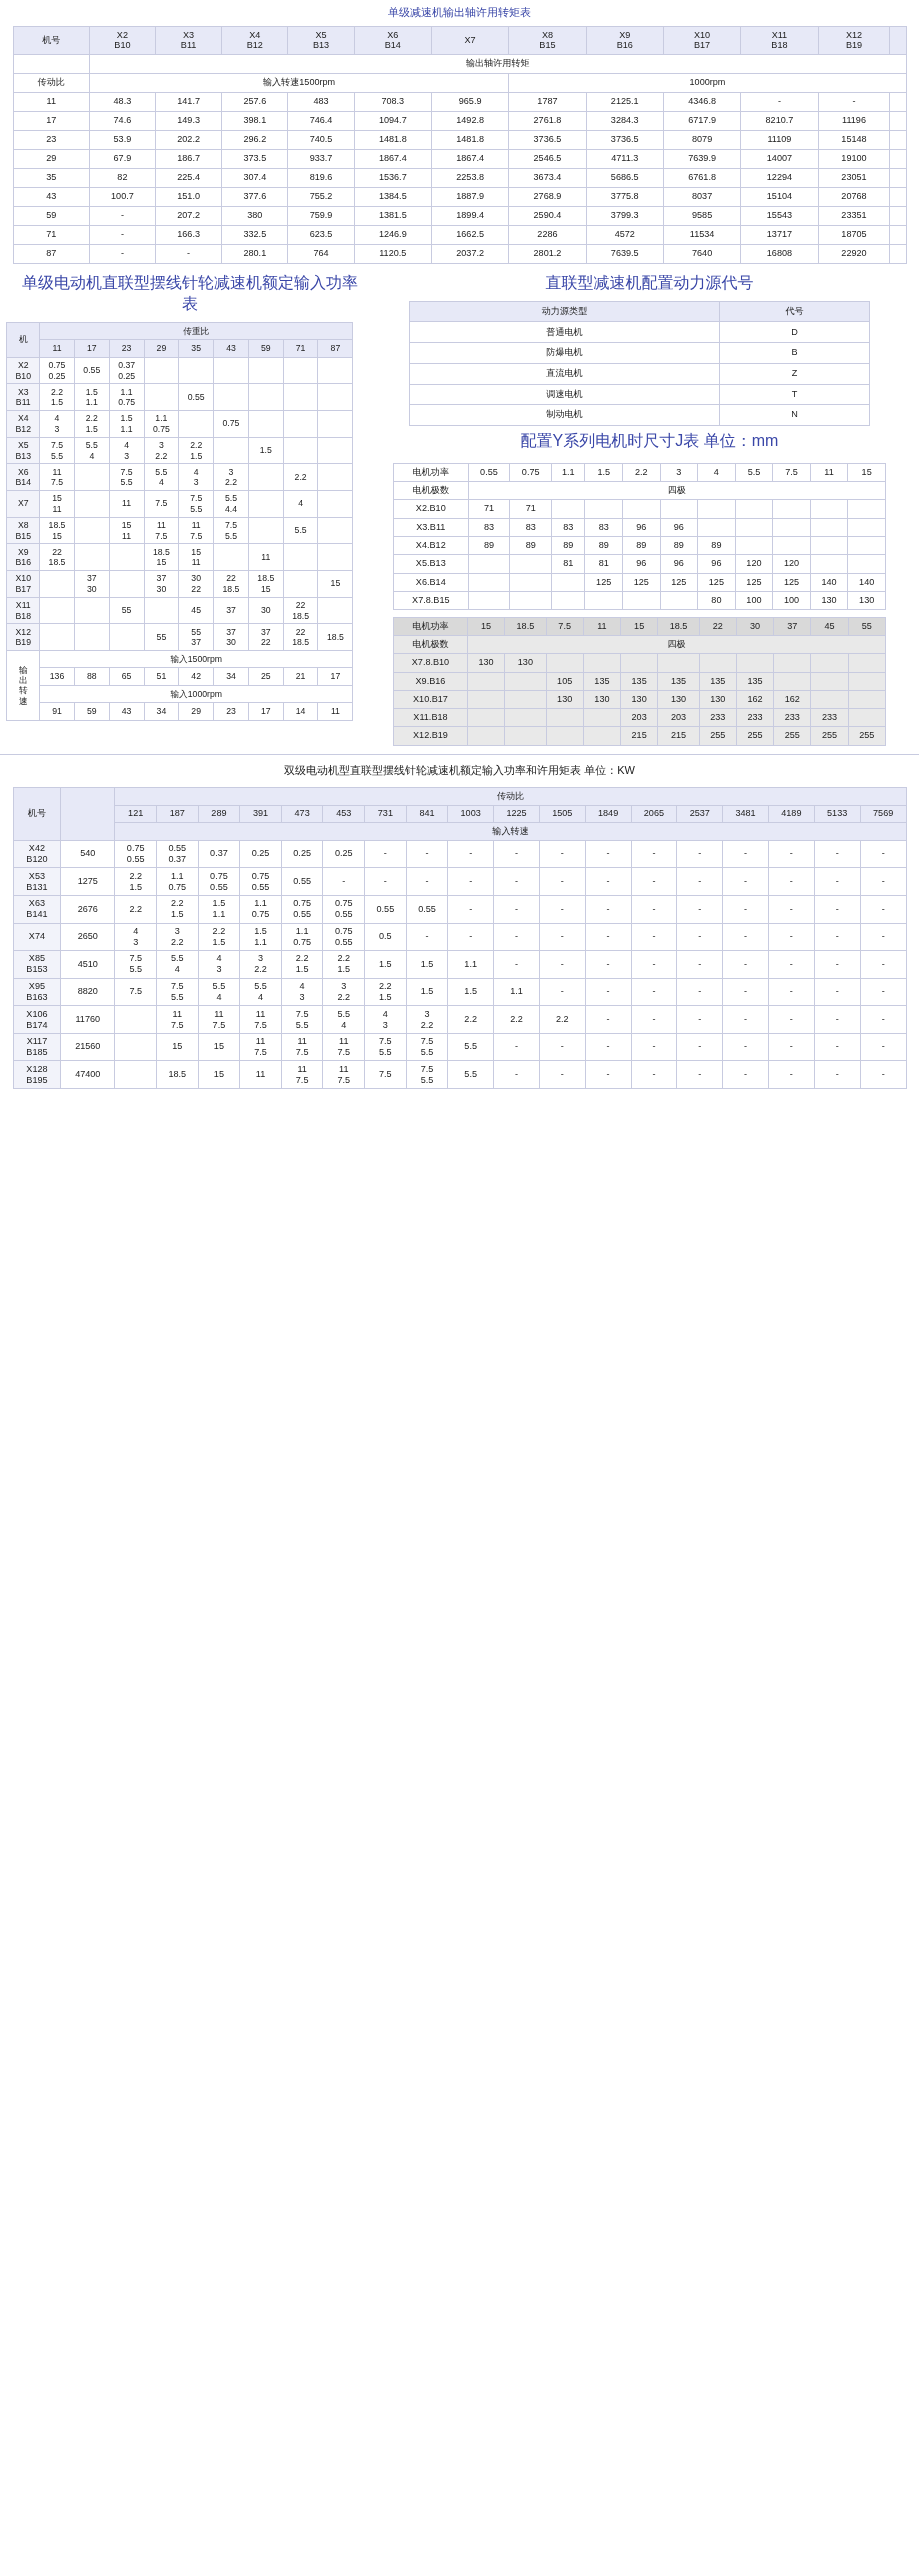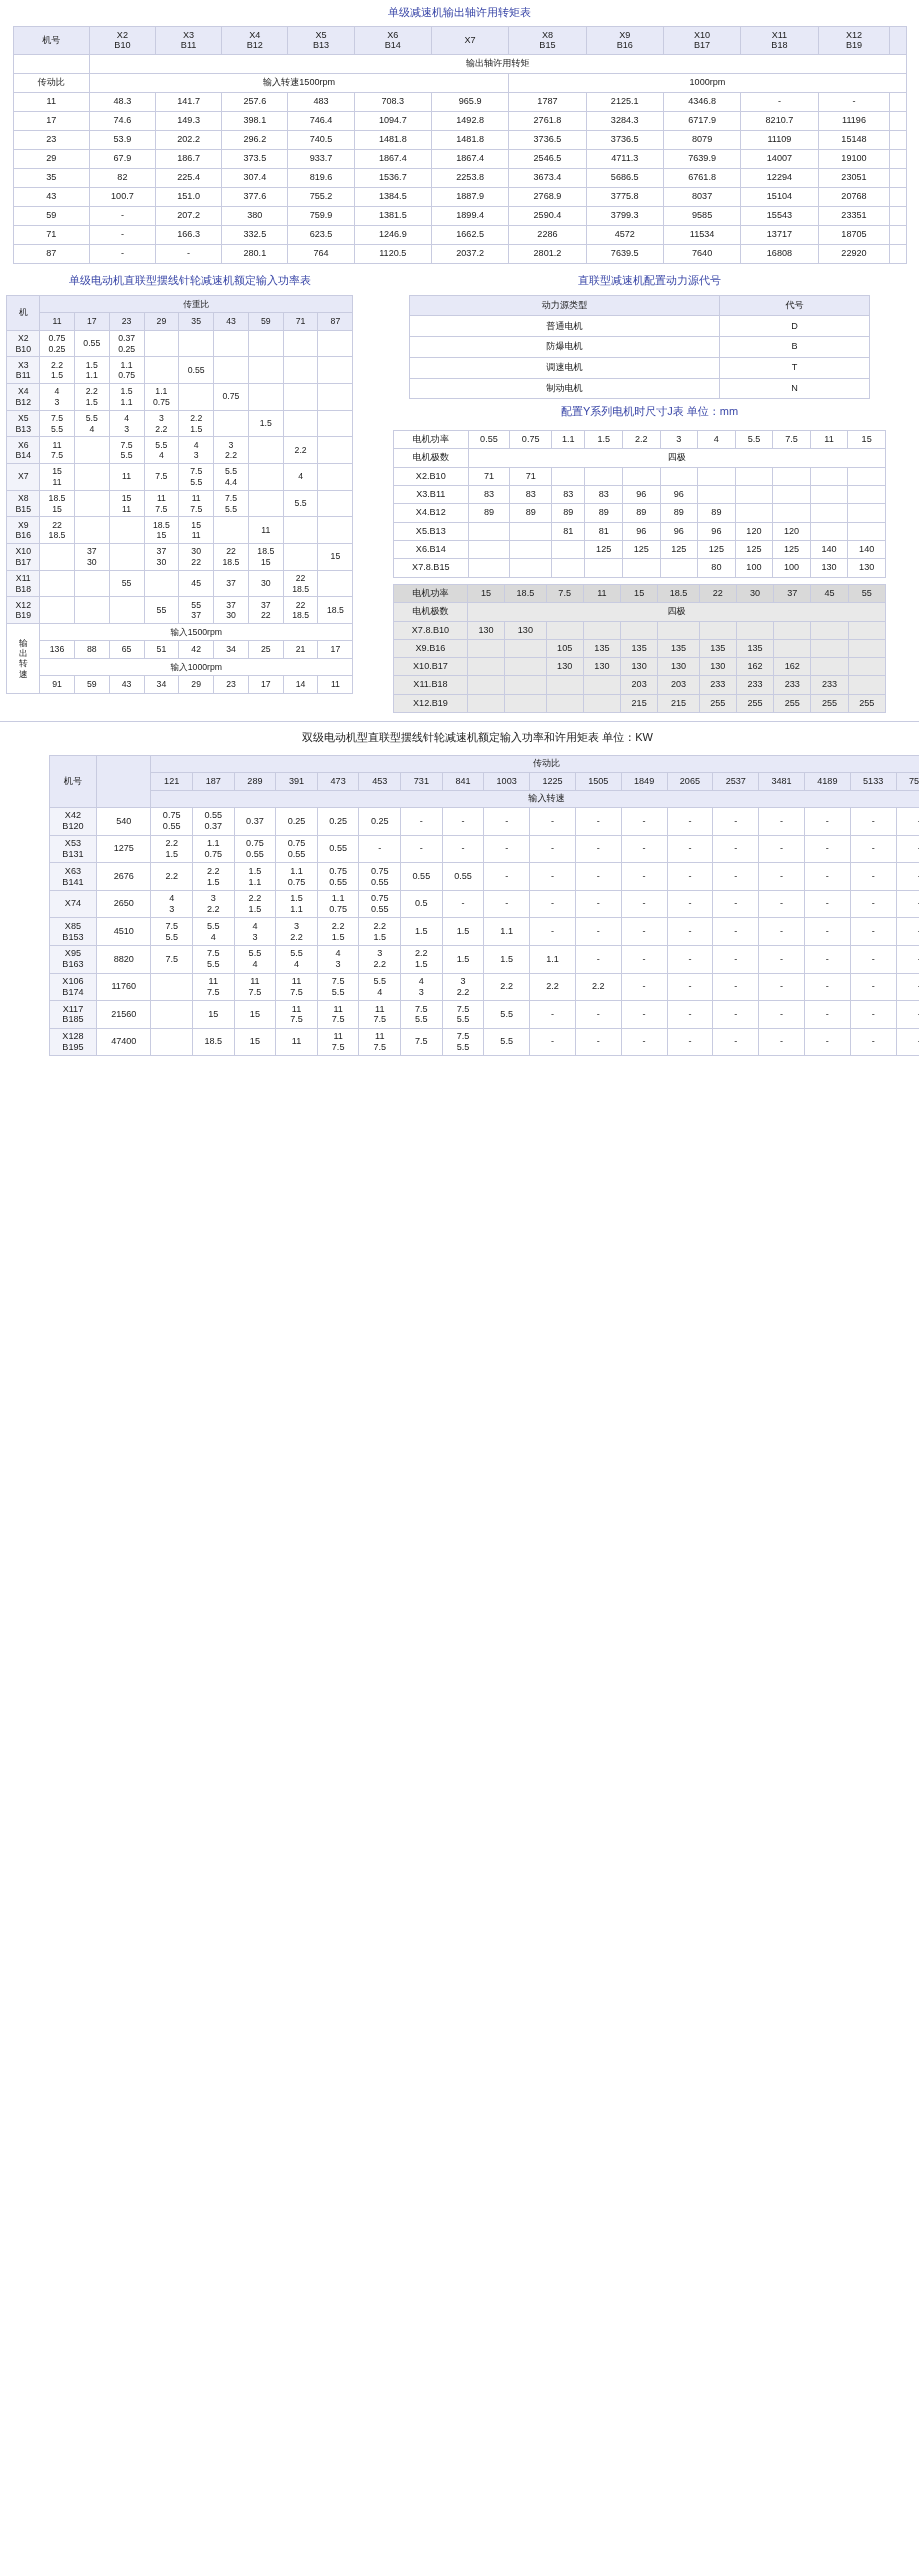--- a/index.html
+++ b/index.html
@@ -23,21 +23,21 @@
     font-size:9.1px;
     line-height:1.25;
   }
   .title {
     text-align:center;
     color:#3a47a8;
     font-size:11px;
     padding:4.8px 0 6.4px 0;
     font-weight:normal;
   }
-  .title-sm { font-size:11px;padding-left:20px; }
+  .title-sm { font-size:16px;padding-left:20px; }
   .hdr { background:#e7e9f7; }
   .grey { background:#d9d9d9; }
   .lgrey { background:#e9e9e9; }
   .white { background:#ffffff; }
   .lbl { background:#f2f3fa; }
 
   
   #sec1 { width:919px; }
   #sec1 table { width:894px; margin:0 12.7px; }
   #sec1 .tbl td { height:19px; }
@@ -53,21 +53,21 @@
   .code-tbl { width:461px; margin:0 auto; }
   .code-tbl td { height:20.7px; }
 
   .ysz-tbl { width:493px; margin:4.8px auto 0 auto; }
   .ysz-tbl td { height:18.3px; font-size:9.1px; }
 
   .ysz2-tbl { width:493px; margin:6.4px auto 0 auto; }
   .ysz2-tbl td { height:18.3px; font-size:9.1px; }
 
   
-  #sec3 { width:919px; margin-top:8px;padding-left:36px; }
+  #sec3 { width:919px; margin-top:8px; }
   #sec3 .tbl { width:894px; margin:0 12.7px; }
   #sec3 .tbl td { height:17.5px; font-size:9.1px; }
   .bigtitle { text-align:center; color:#222; font-size:11px; padding:8px 0 9.5px 0; }
   .topline { border-top:0.8px solid #c8cbe0; }
   .stack { display:flex; flex-direction:column; line-height:1.2; }
   .stack span { display:block; }
 </style>
 </head>
 <body>
 
@@ -741,20 +741,24 @@
               <td class="hdr">动力源类型</td>
               <td class="hdr">代号</td>
             </tr>
             <tr>
               <td>普通电机</td>
               <td>D</td>
             </tr>
             <tr>
               <td>防爆电机</td>
               <td>B</td>
+            </tr>
+            <tr>
+              <td>直流电机</td>
+              <td>Z</td>
             </tr>
             <tr>
               <td>调速电机</td>
               <td>T</td>
             </tr>
             <tr>
               <td>制动电机</td>
               <td>N</td>
             </tr>
           </tbody>

